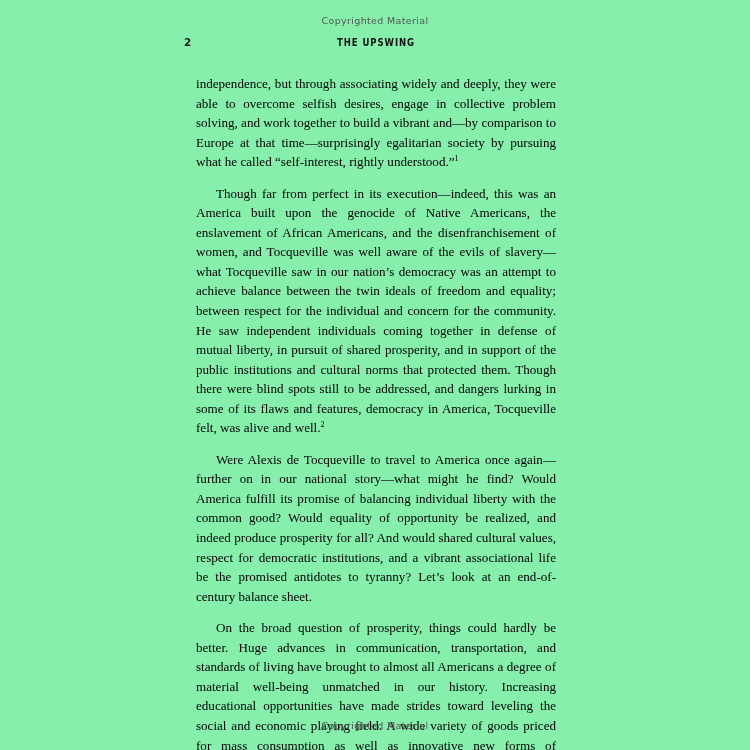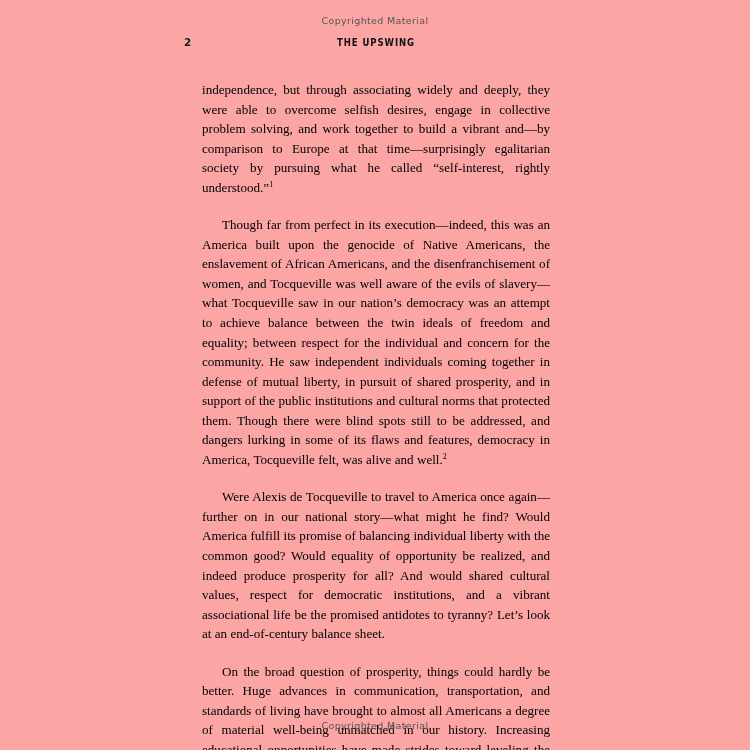--- a/index.html
+++ b/index.html
@@ -15,21 +15,21 @@
     position: relative;
     overflow: hidden;
   }
 
   .page {
     position: absolute;
     left: 0;
     top: 0;
     width: 750px;
     height: 750px;
-    background: #fca5a5;
+    background: #86efac;
   }
 
   
   .copyright-top {
     position: absolute;
     left: 0;
     top: 15px;
     width: 750px;
     text-align: center;
     font-family: "DejaVu Sans", "Liberation Sans", sans-serif;
@@ -72,21 +72,21 @@
   }
 
   
   .textblock {
     position: absolute;
     left: 184px;
     top: 62px;
     width: 384px;
   }
   .textblock p {
-    margin: 18px;
+    margin: 12px;
     font-size: 13.1px;
     line-height: 19.55px;
     text-align: justify;
     text-justify: inter-word;
     hyphens: manual;
     -webkit-hyphens: manual;
     letter-spacing: -0.01px;
     word-spacing: 0.1px;
   }
   .textblock p.indent {

